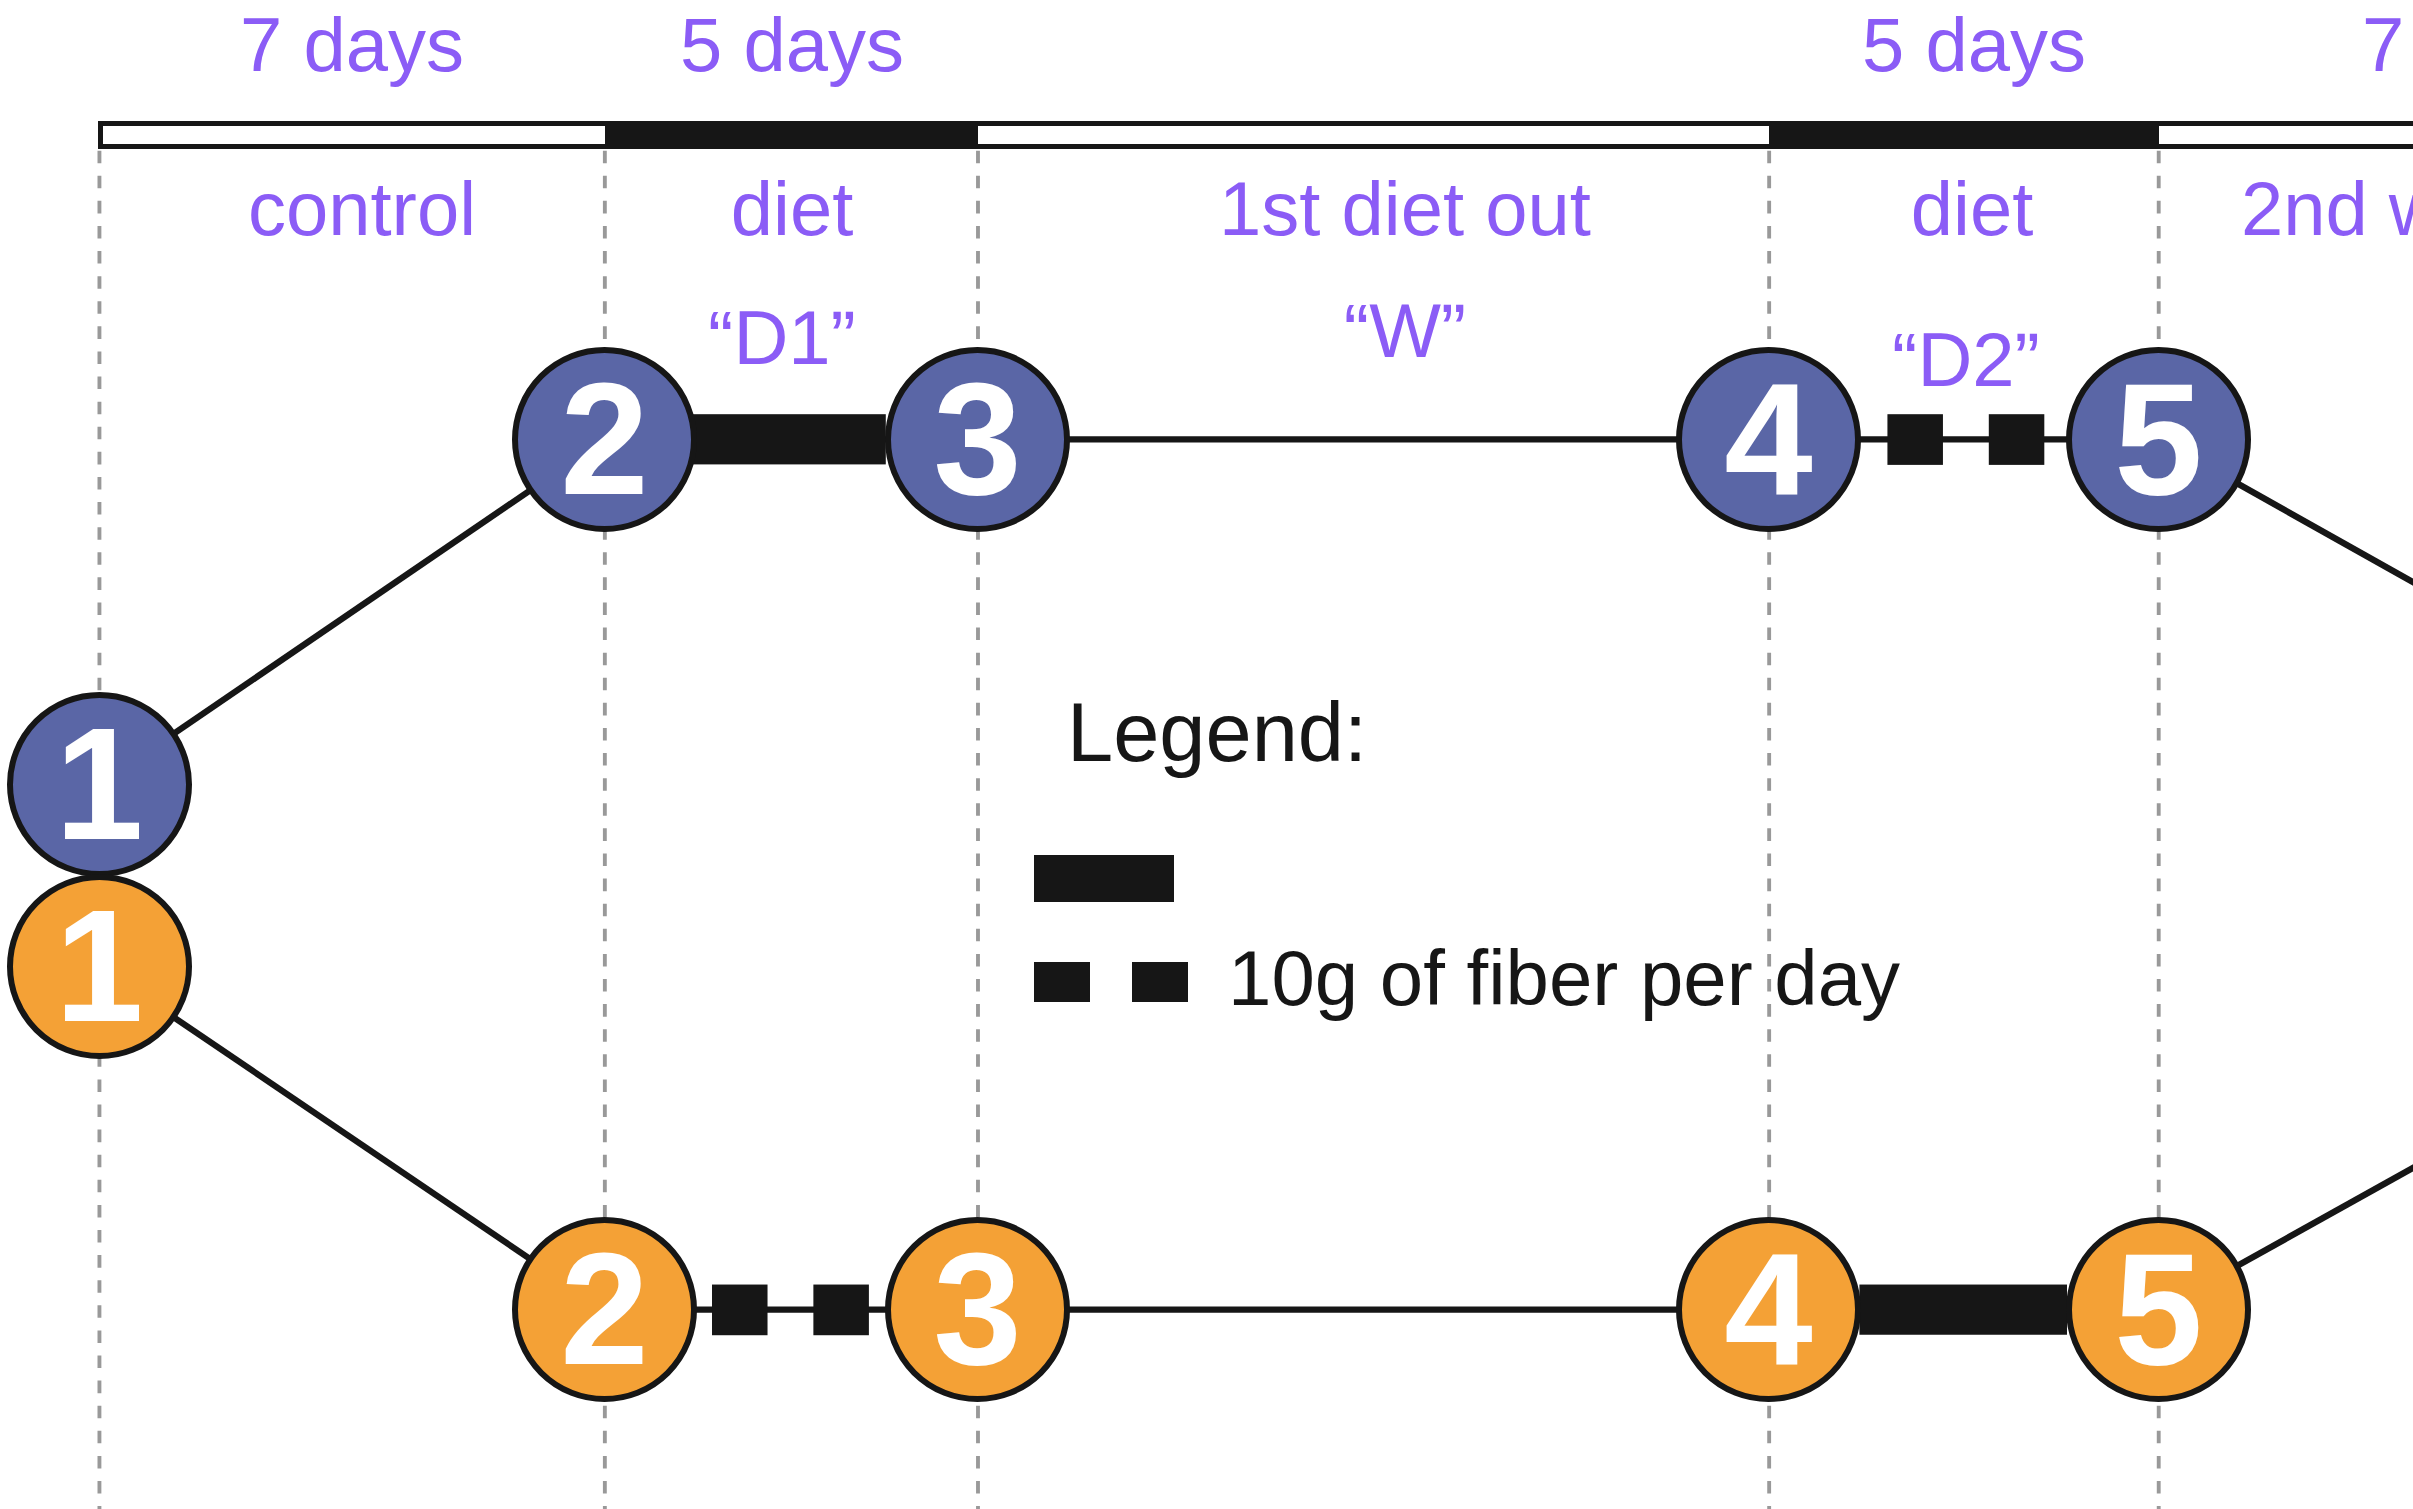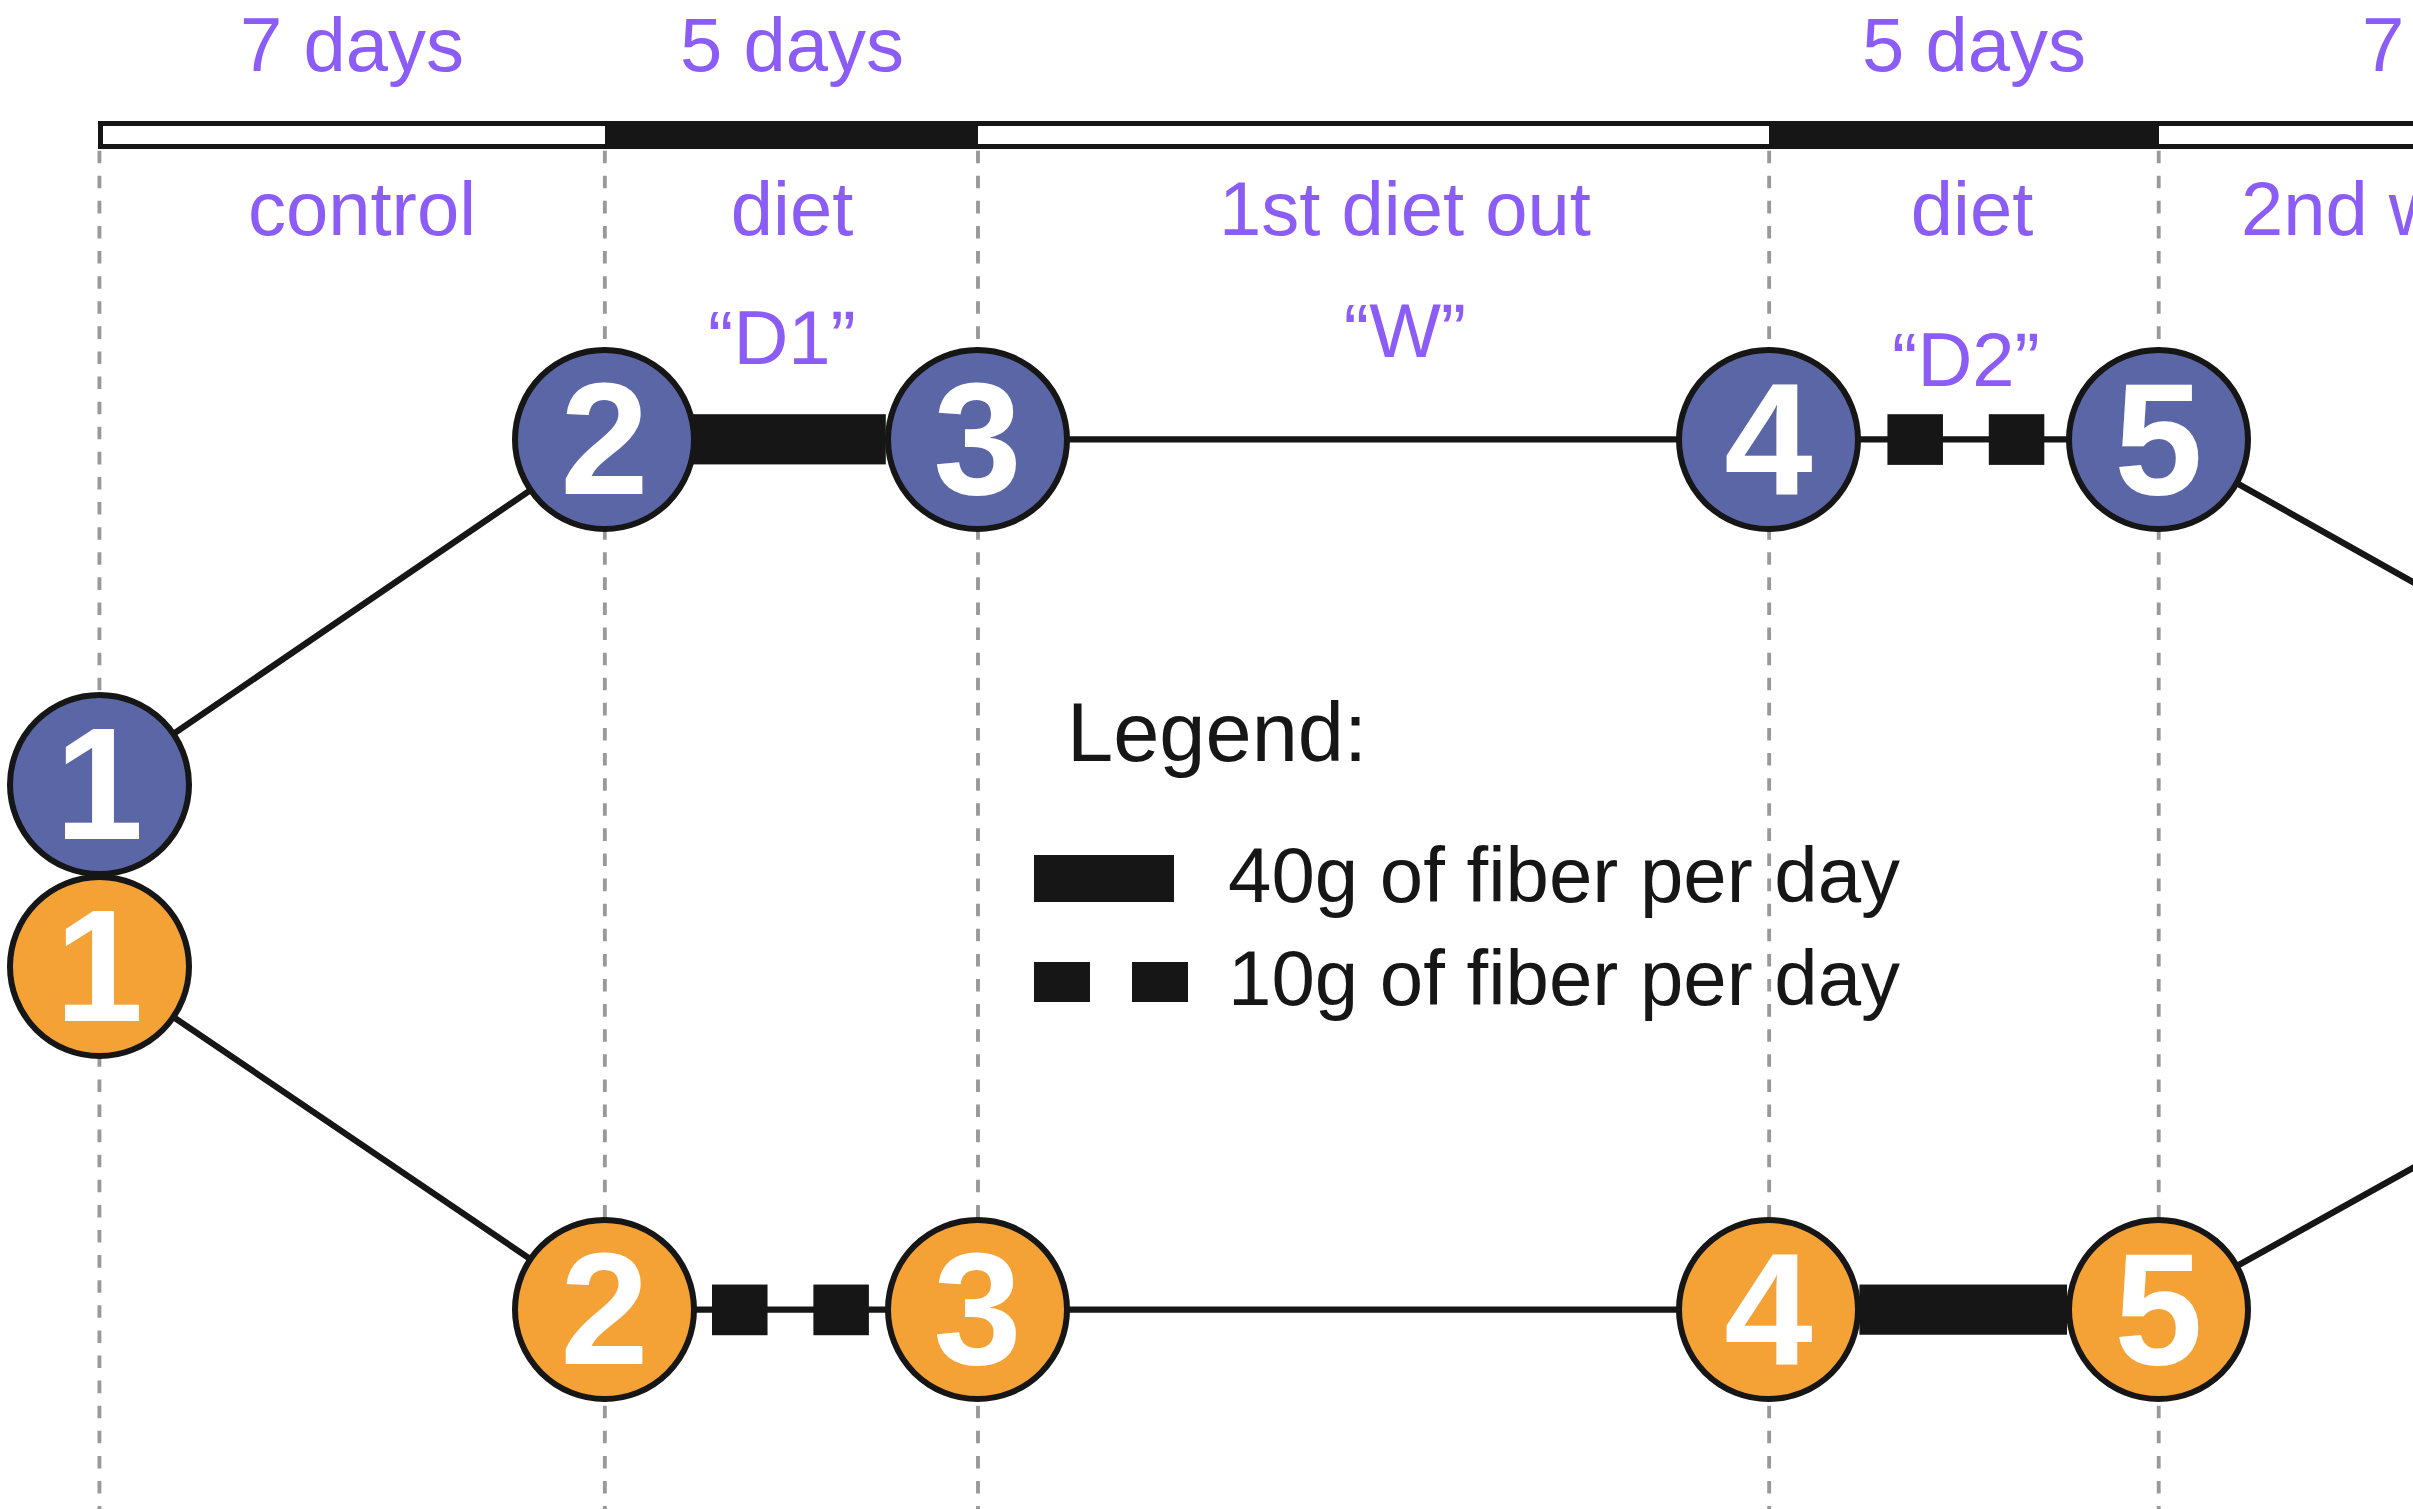--- a/index.html
+++ b/index.html
@@ -148,19 +148,18 @@
     </div>
   <div class="node orange" style="left:1676px; top:1217px;">
       <span class="num">4</span>
     </div>
   <div class="node orange" style="left:2066px; top:1217px;">
       <span class="num">5</span>
     </div>
 
   <div class="legend-title">Legend:</div>
   <div class="swatch-40g"></div>
-  <div class="legend-label" style="top:836px;">40g of fiber per day</div>
   <div class="swatch-10g" style="left:1034px;"></div>
   <div class="swatch-10g" style="left:1132px;"></div>
   <div class="legend-label" style="top:939px;">10g of fiber per day</div>
 
 </div>
 
 
 </body></html>

